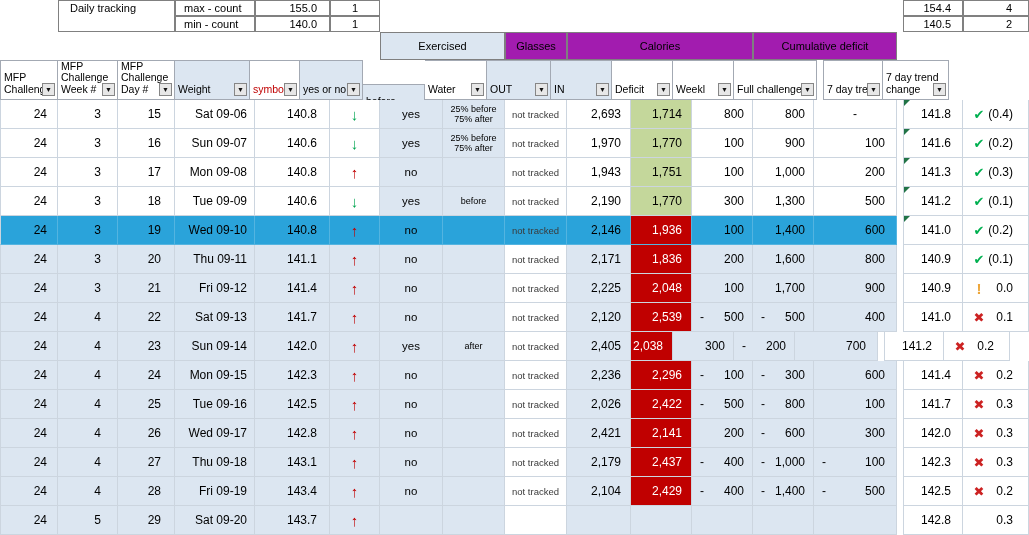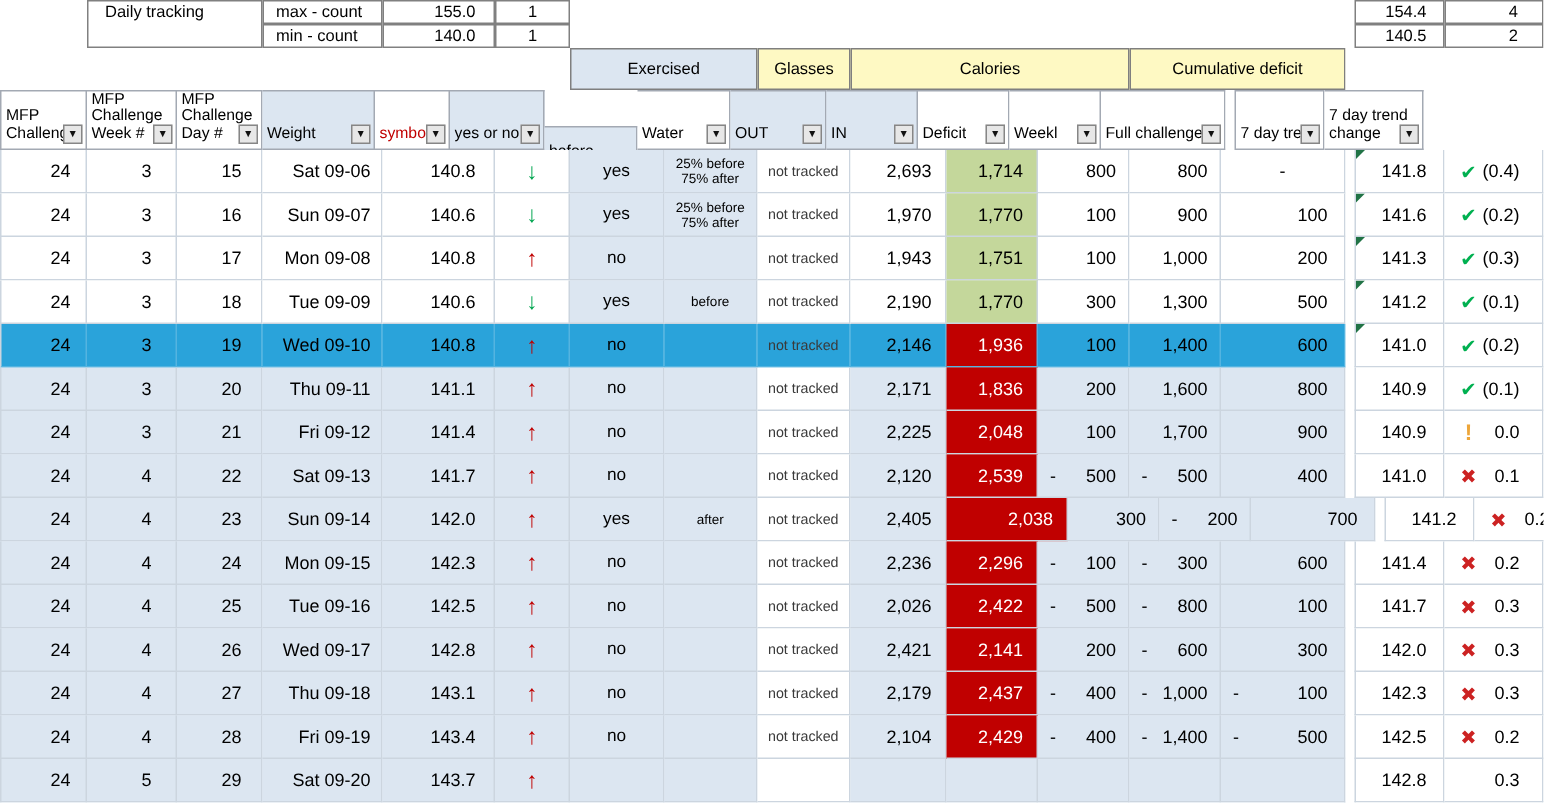--- a/index.html
+++ b/index.html
@@ -13,21 +13,21 @@
 .toprow .cell{height:16px;font-size:11px}
 .title{font-weight:400;font-size:12px;padding-left:12px;white-space:nowrap;overflow:visible}
 .box{border:1px solid #808080}
 .jr{justify-content:flex-end}
 .jc{justify-content:center}
 .pr11{padding-right:11px}.pr12{padding-right:12px}.pr16{padding-right:16px}
 .lblc{padding-left:8px}
 .titlebox{position:absolute;left:58px;top:0;width:117px;height:32px;border:1px solid #808080;pointer-events:none}
 #grouprow{height:28px}
 #grouprow .cell{height:28px}
-.gbox{border:1px solid #7f7f7f;justify-content:center;font-size:11px;background:#fef9c3}
+.gbox{border:1px solid #7f7f7f;justify-content:center;font-size:11px;background:#a21caf}
 .gempty{background:#fff}
 .exfill{background:var(--band)}
 #headrow{height:40px}
 #headrow .cell{height:40px}
 .hdr{border-top:1px solid #a3a9b3;border-right:1px solid #a3a9b3;border-bottom:1px solid #a3a9b3;background:#fff;align-items:flex-end;padding:2px 2px 3px 3px}
 #headrow .cell:first-child{border-left:1px solid #a3a9b3}
 .h-trend{border-left:1px solid #a3a9b3}
 .hblue{background:var(--band)}
 .hlabel{font-size:10.5px;line-height:11.5px;max-height:35px;overflow:hidden;margin-bottom:1px}
 .redtext{color:var(--symhdr)}
@@ -400,21 +400,21 @@
           <span class="arrow up">↑</span>
         </div>
         <div class="cell dc c-exercised band" style="width: 63px;">yes</div>
         <div class="cell dc c-before band" style="width: 62px;">
           <span class="pre">after</span>
         </div>
         <div class="cell dc c-water" style="width: 62px;">
           <span class="watertx">not tracked</span>
         </div>
         <div class="cell dc c-out band" style="width: 64px;">2,405</div>
-        <div class="cell dc c-in in-bad" style="width: 81px;">2,038</div>
+        <div class="cell dc c-in in-bad" style="width: 42px;">2,038</div>
         <div class="cell dc c-deficit band" style="width: 61px;">300</div>
         <div class="cell dc c-weekly band neg" style="width: 61px;">
           <span class="minus">-</span>
           <span class="val">200</span>
         </div>
         <div class="cell dc c-full band" style="width: 83px;">700</div>
         <div class="cell spc" style="width: 6px;"></div>
         <div class="cell dc c-trend" style="width: 60px;">141.2</div>
         <div class="cell dc c-change" style="width: 66px;">
           <span class="sic icon-x">✖</span>

